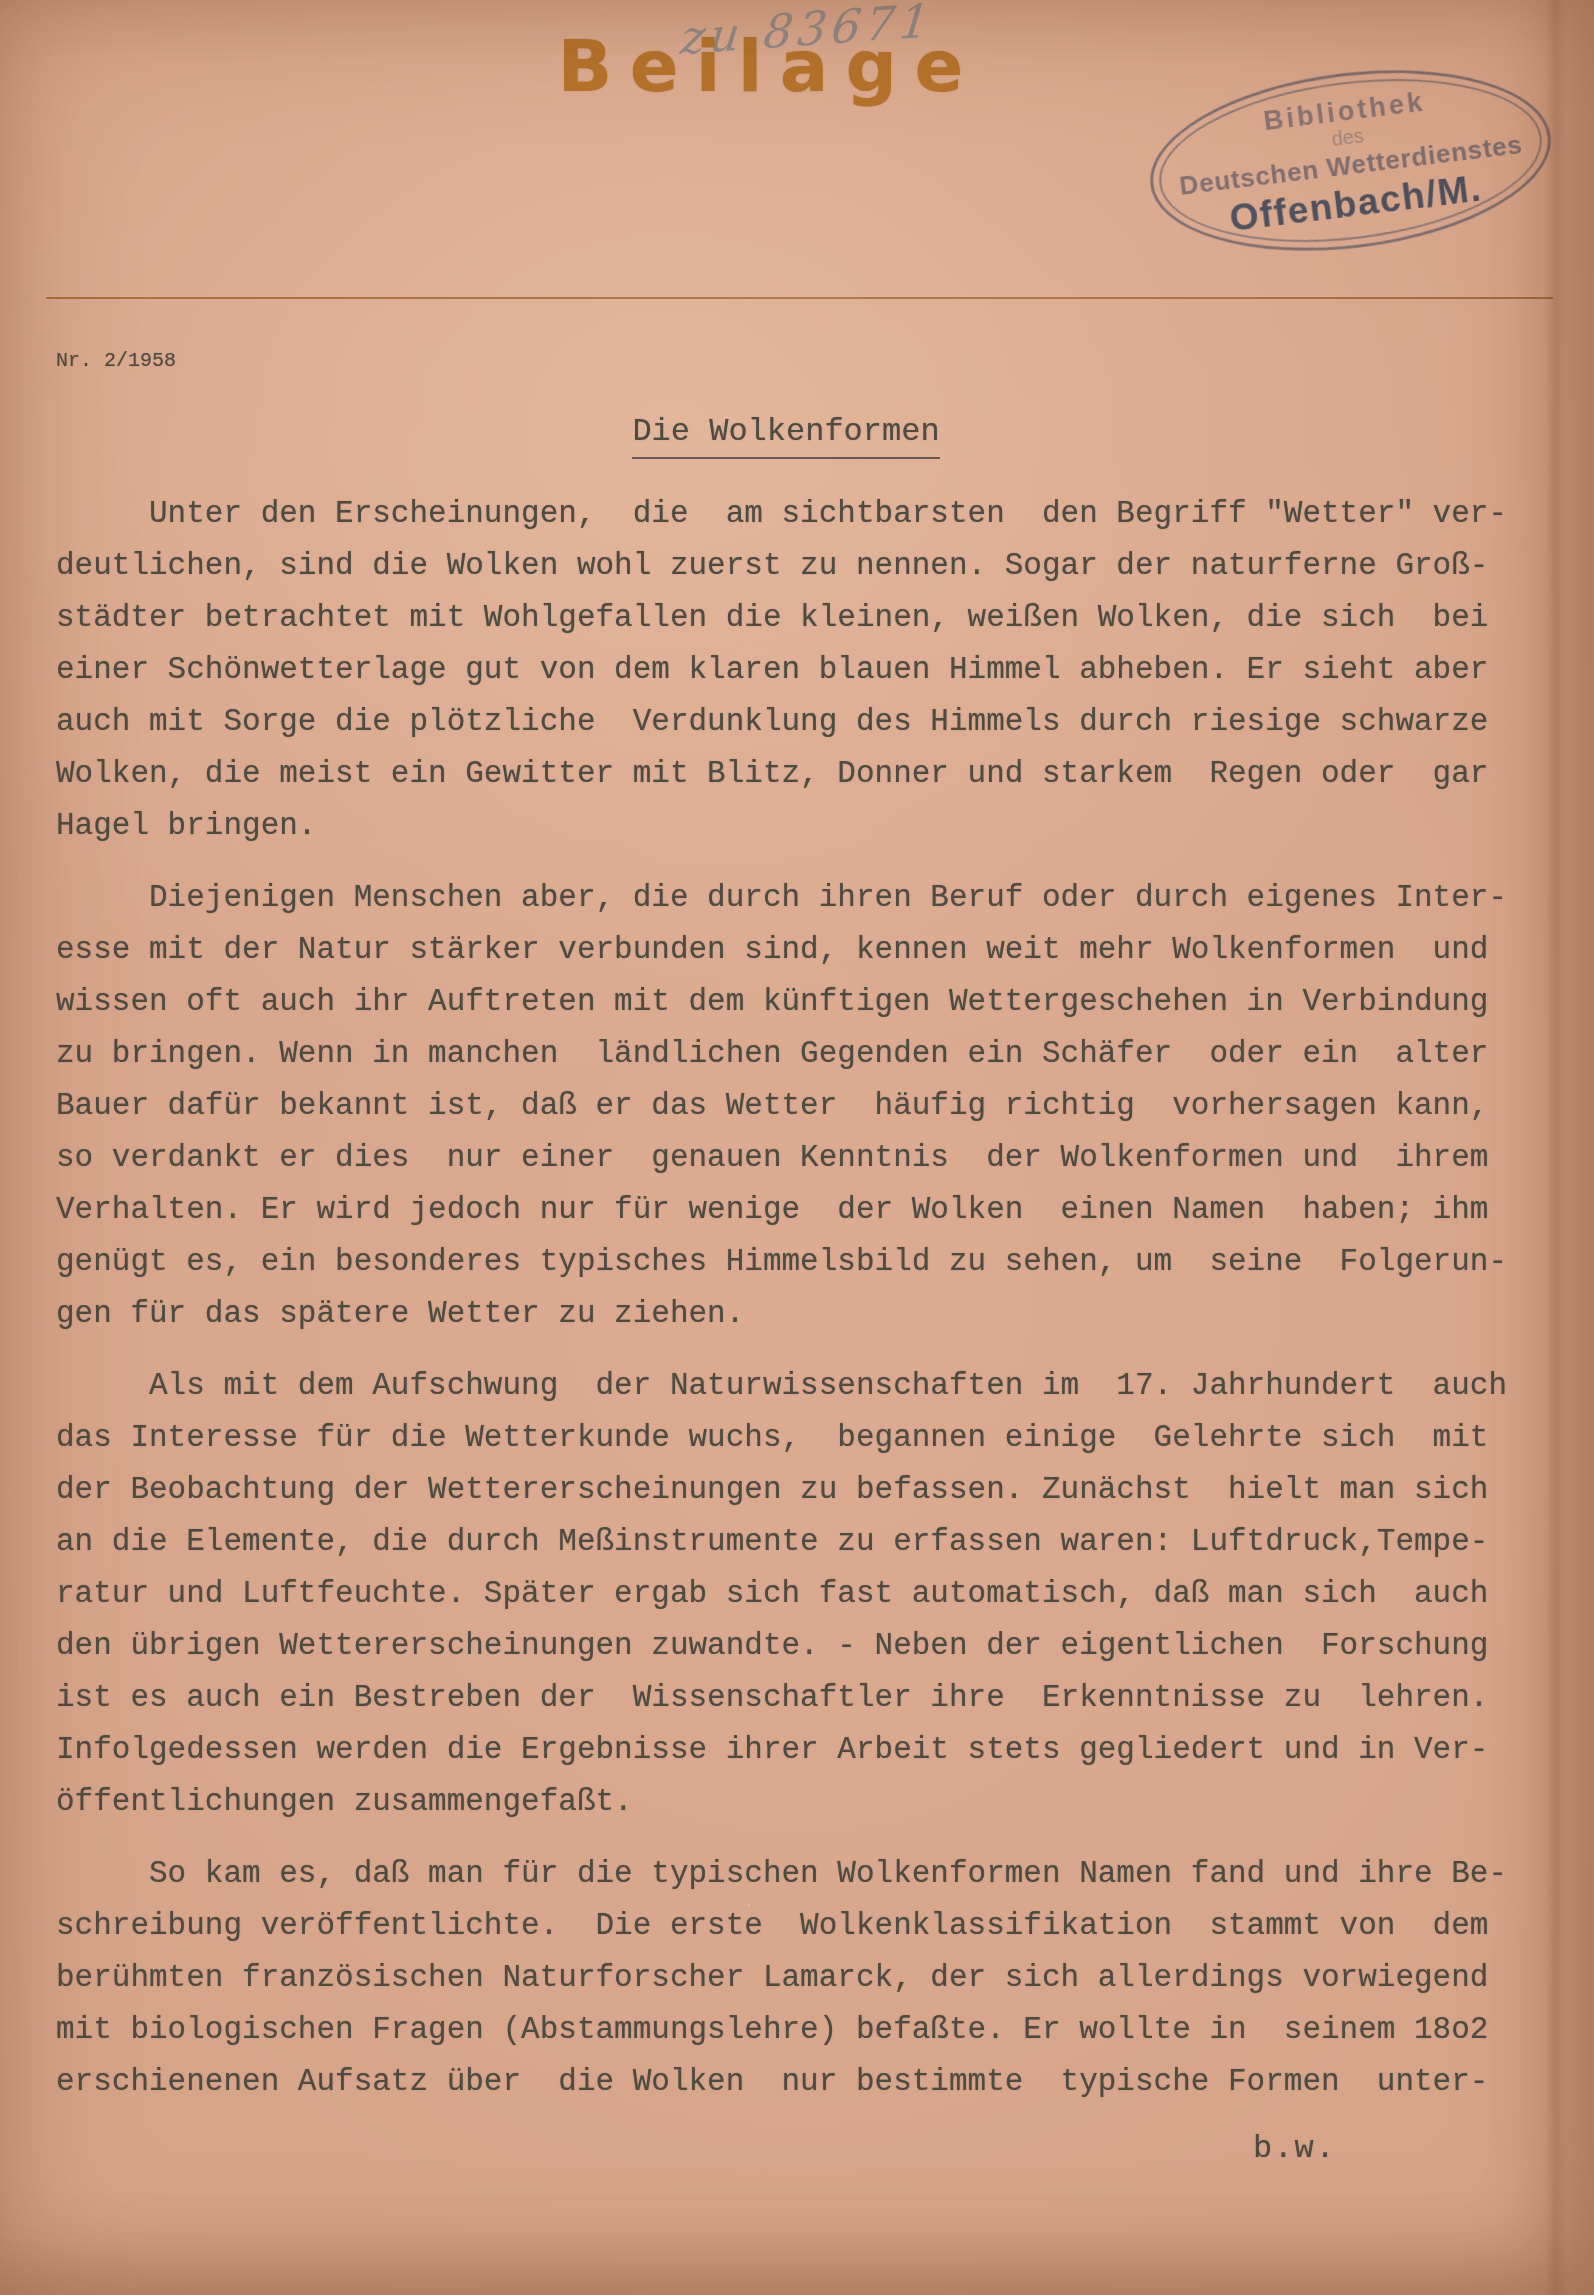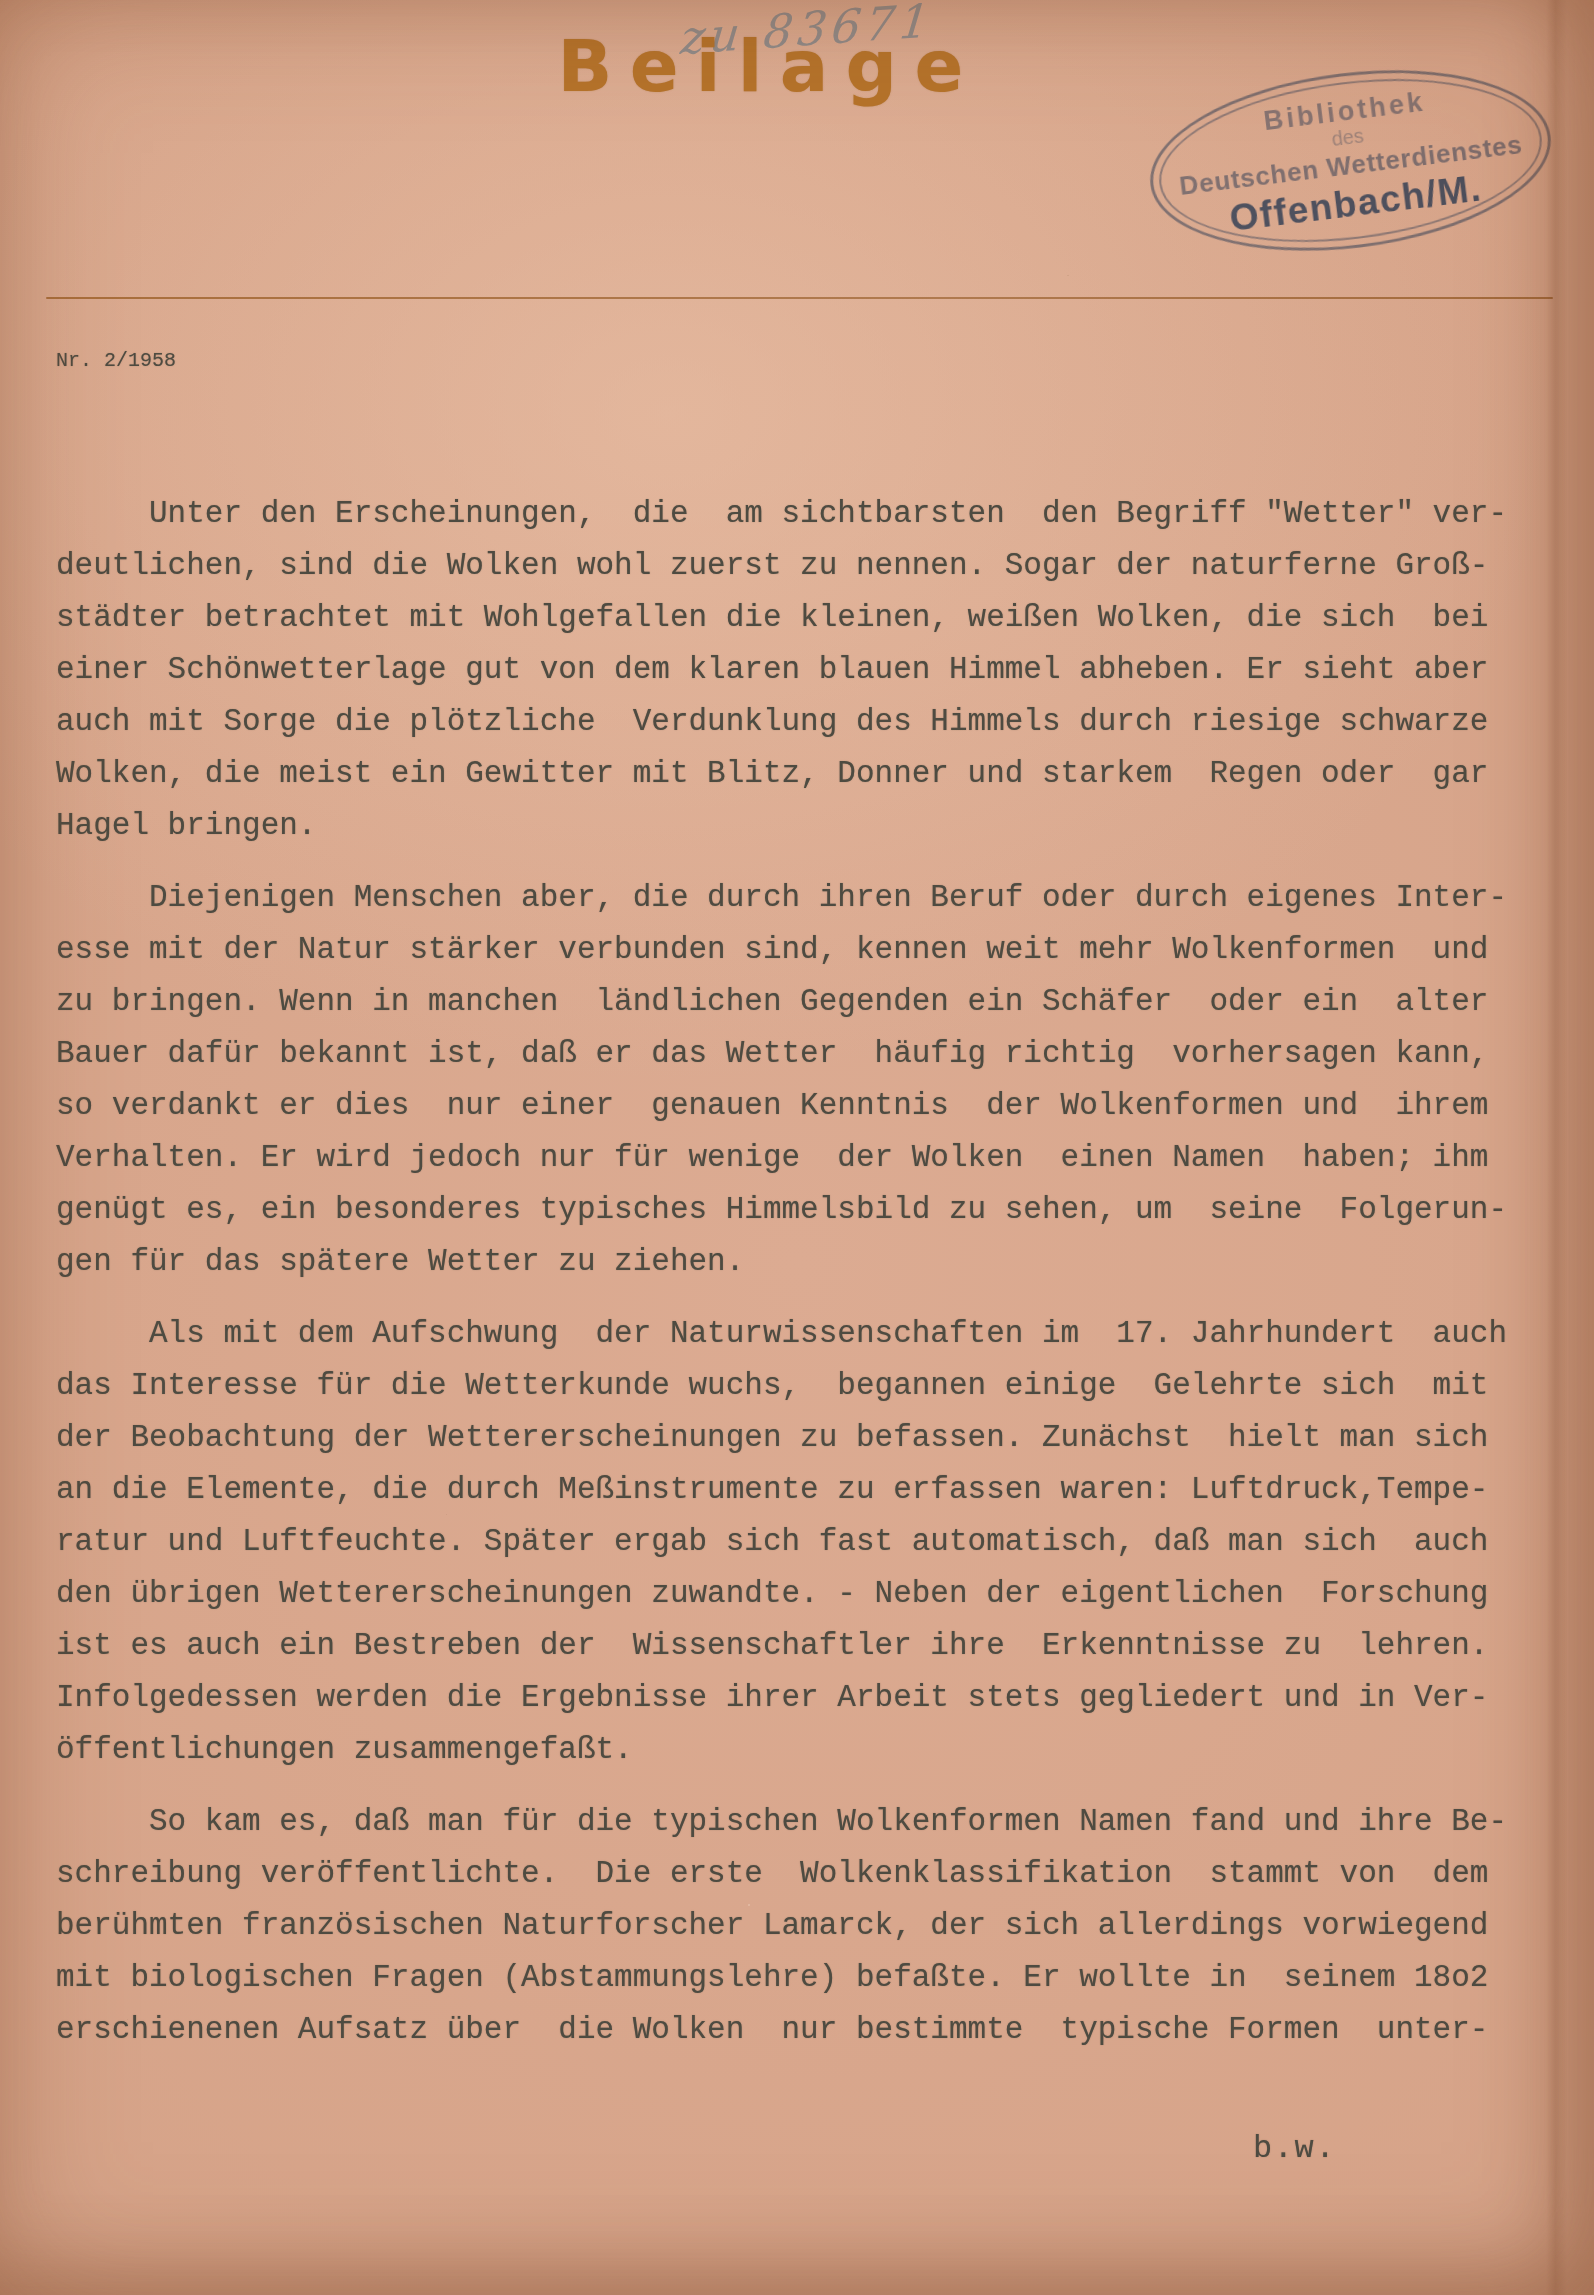--- a/index.html
+++ b/index.html
@@ -128,34 +128,38 @@
       <div class="stamp-l2">des</div>
       <div class="stamp-l3">Deutschen Wetterdienstes</div>
       <div class="stamp-l4">Offenbach/M.</div>
     </div>
   </div>
 
   <div class="rule"></div>
 
   <div class="issue typewriter">Nr. 2/1958</div>
 
+  <h2 class="article-heading typewriter">
+    <span>Die Wolkenformen</span>
+  </h2>
 
   <main class="body-text typewriter">
       <div class="para">
         <div class="line">     Unter den Erscheinungen,  die  am sichtbarsten  den Begriff "Wetter" ver-</div>
         <div class="line">deutlichen, sind die Wolken wohl zuerst zu nennen. Sogar der naturferne Groß-</div>
         <div class="line">städter betrachtet mit Wohlgefallen die kleinen, weißen Wolken, die sich  bei</div>
         <div class="line">einer Schönwetterlage gut von dem klaren blauen Himmel abheben. Er sieht aber</div>
         <div class="line">auch mit Sorge die plötzliche  Verdunklung des Himmels durch riesige schwarze</div>
         <div class="line">Wolken, die meist ein Gewitter mit Blitz, Donner und starkem  Regen oder  gar</div>
         <div class="line">Hagel bringen.</div>
       </div>
       <div class="para">
         <div class="line">     Diejenigen Menschen aber, die durch ihren Beruf oder durch eigenes Inter-</div>
         <div class="line">esse mit der Natur stärker verbunden sind, kennen weit mehr Wolkenformen  und</div>
+        <div class="line">wissen oft auch ihr Auftreten mit dem künftigen Wettergeschehen in Verbindung</div>
         <div class="line">zu bringen. Wenn in manchen  ländlichen Gegenden ein Schäfer  oder ein  alter</div>
         <div class="line">Bauer dafür bekannt ist, daß er das Wetter  häufig richtig  vorhersagen kann,</div>
         <div class="line">so verdankt er dies  nur einer  genauen Kenntnis  der Wolkenformen und  ihrem</div>
         <div class="line">Verhalten. Er wird jedoch nur für wenige  der Wolken  einen Namen  haben; ihm</div>
         <div class="line">genügt es, ein besonderes typisches Himmelsbild zu sehen, um  seine  Folgerun-</div>
         <div class="line">gen für das spätere Wetter zu ziehen.</div>
       </div>
       <div class="para">
         <div class="line">     Als mit dem Aufschwung  der Naturwissenschaften im  17. Jahrhundert  auch</div>
         <div class="line">das Interesse für die Wetterkunde wuchs,  begannen einige  Gelehrte sich  mit</div>

